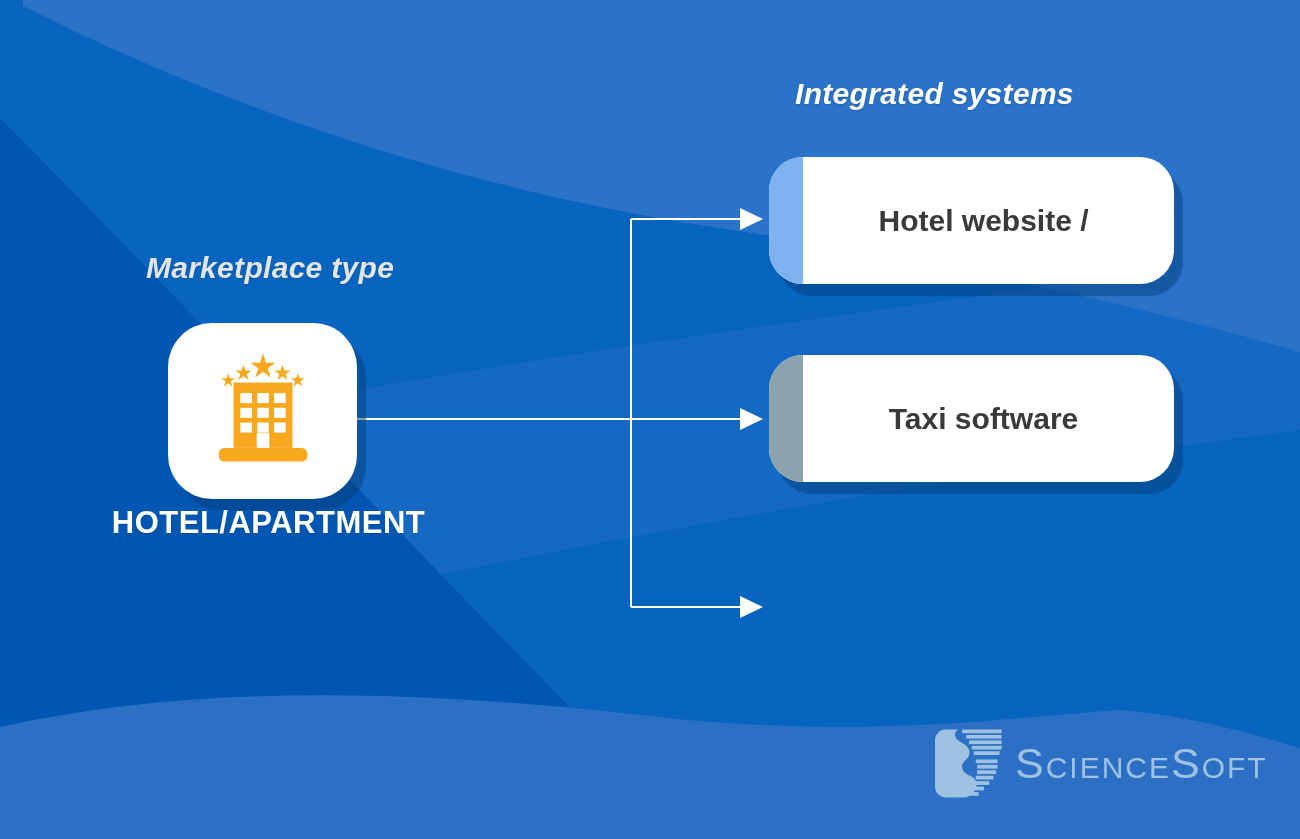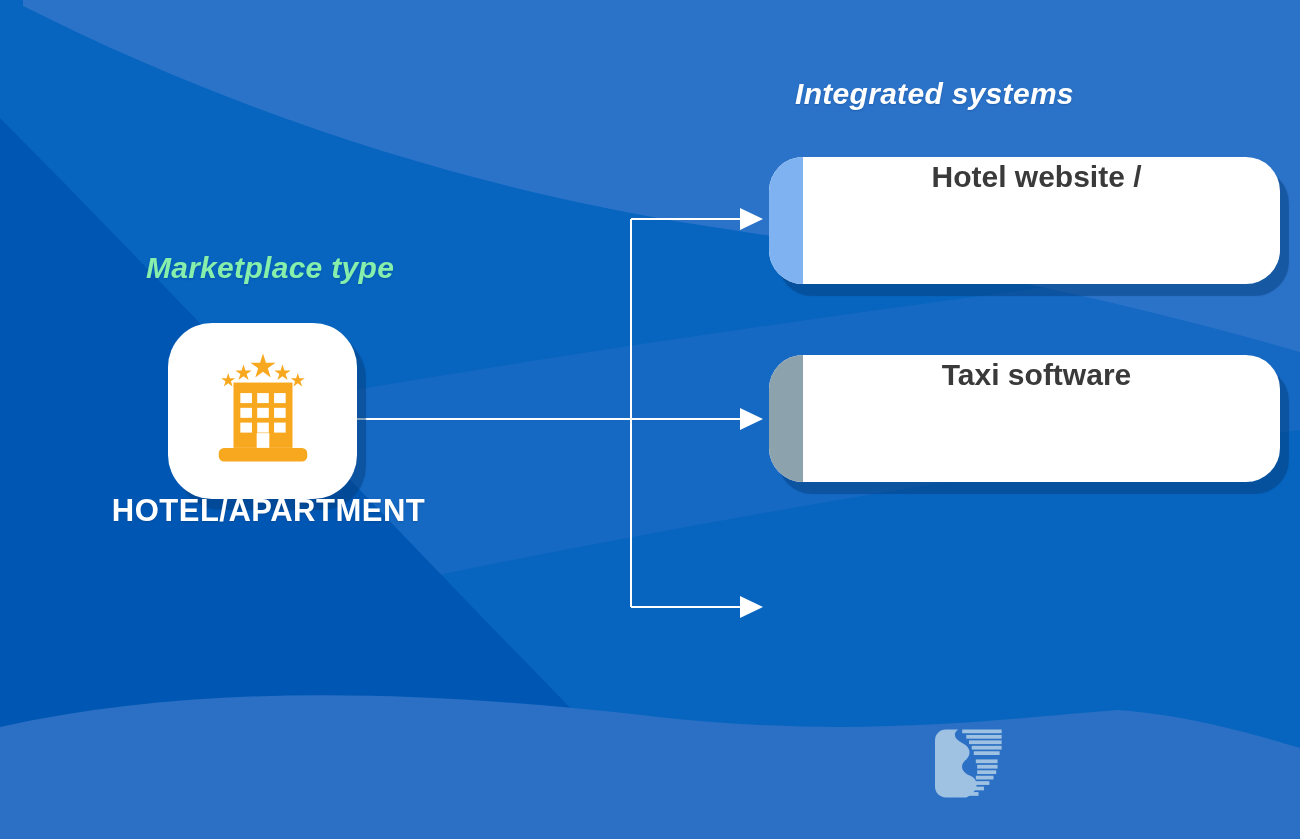--- a/index.html
+++ b/index.html
@@ -18,41 +18,41 @@
     left: 0; top: 0;
     width: 1300px; height: 839px;
     display: block;
   }
 
   
   .mk-header {
     position: absolute;
     left: 70px; top: 251px; width: 400px;
     text-align: center;
-    color: #86efac;
+    color: #e5e5e5;
     font-size: 30px;
     font-weight: bold;
     font-style: italic;
     letter-spacing: 0.3px;
     text-shadow: 0 1px 2px rgba(0,40,90,0.25);
   }
   .icon-card {
     position: absolute;
     left: 168px; top: 323px;
     width: 189px; height: 176px;
     background: #ffffff;
     border-radius: 44px;
     box-shadow: 9px 11px 1px rgba(3,62,126,0.5);
     display: flex;
     align-items: center;
     justify-content: center;
   }
   .mk-title {
     position: absolute;
-    left: 16px; top: 491px; width: 505px;
+    left: 16px; top: 503px; width: 505px;
     text-align: center;
     color: #ffffff;
     font-size: 31px;
     font-weight: bold;
     line-height: 40px;
     letter-spacing: 0.5px;
     text-shadow: 0 1px 2px rgba(0,40,90,0.25);
   }
   .mk-title span { display: block; }
 
@@ -64,26 +64,26 @@
     color: #ffffff;
     font-size: 30px;
     font-weight: bold;
     font-style: italic;
     letter-spacing: 0.3px;
     text-shadow: 0 1px 2px rgba(0,40,90,0.25);
   }
   .sys-card {
     position: absolute;
     left: 769px;
-    width: 511px; height: 127px;
+    width: 405px; height: 127px;
     background: #ffffff;
     border-radius: 34px;
     box-shadow: 9px 12px 1px rgba(3,62,126,0.5);
     display: flex;
-    align-items: flex-start;
+    align-items: center;
     justify-content: center;
   }
   .sys-card .accent {
     position: absolute;
     left: 0; top: 0; bottom: 0;
     width: 34px;
     border-radius: 34px 0 0 34px;
   }
   .sys-card .card-label {
     position: relative;
@@ -207,15 +207,16 @@
         <rect x="57" y="32" width="38" height="5.5"></rect>
         <rect x="60" y="44" width="32" height="5.5"></rect>
         <rect x="62" y="52" width="30" height="5.5"></rect>
         <rect x="62" y="60" width="28" height="5.5"></rect>
         <rect x="60" y="68" width="26" height="5.5"></rect>
         <rect x="56" y="76" width="24" height="5.5"></rect>
         <rect x="50" y="84" width="22" height="5.5"></rect>
         <rect x="46" y="92" width="18" height="5.5"></rect>
       </g>
     </svg>
+    <span class="brand-text" style="color: rgb(159, 194, 226);">ScienceSoft</span>
   </div>
 
 </div>
 
 </body></html>

